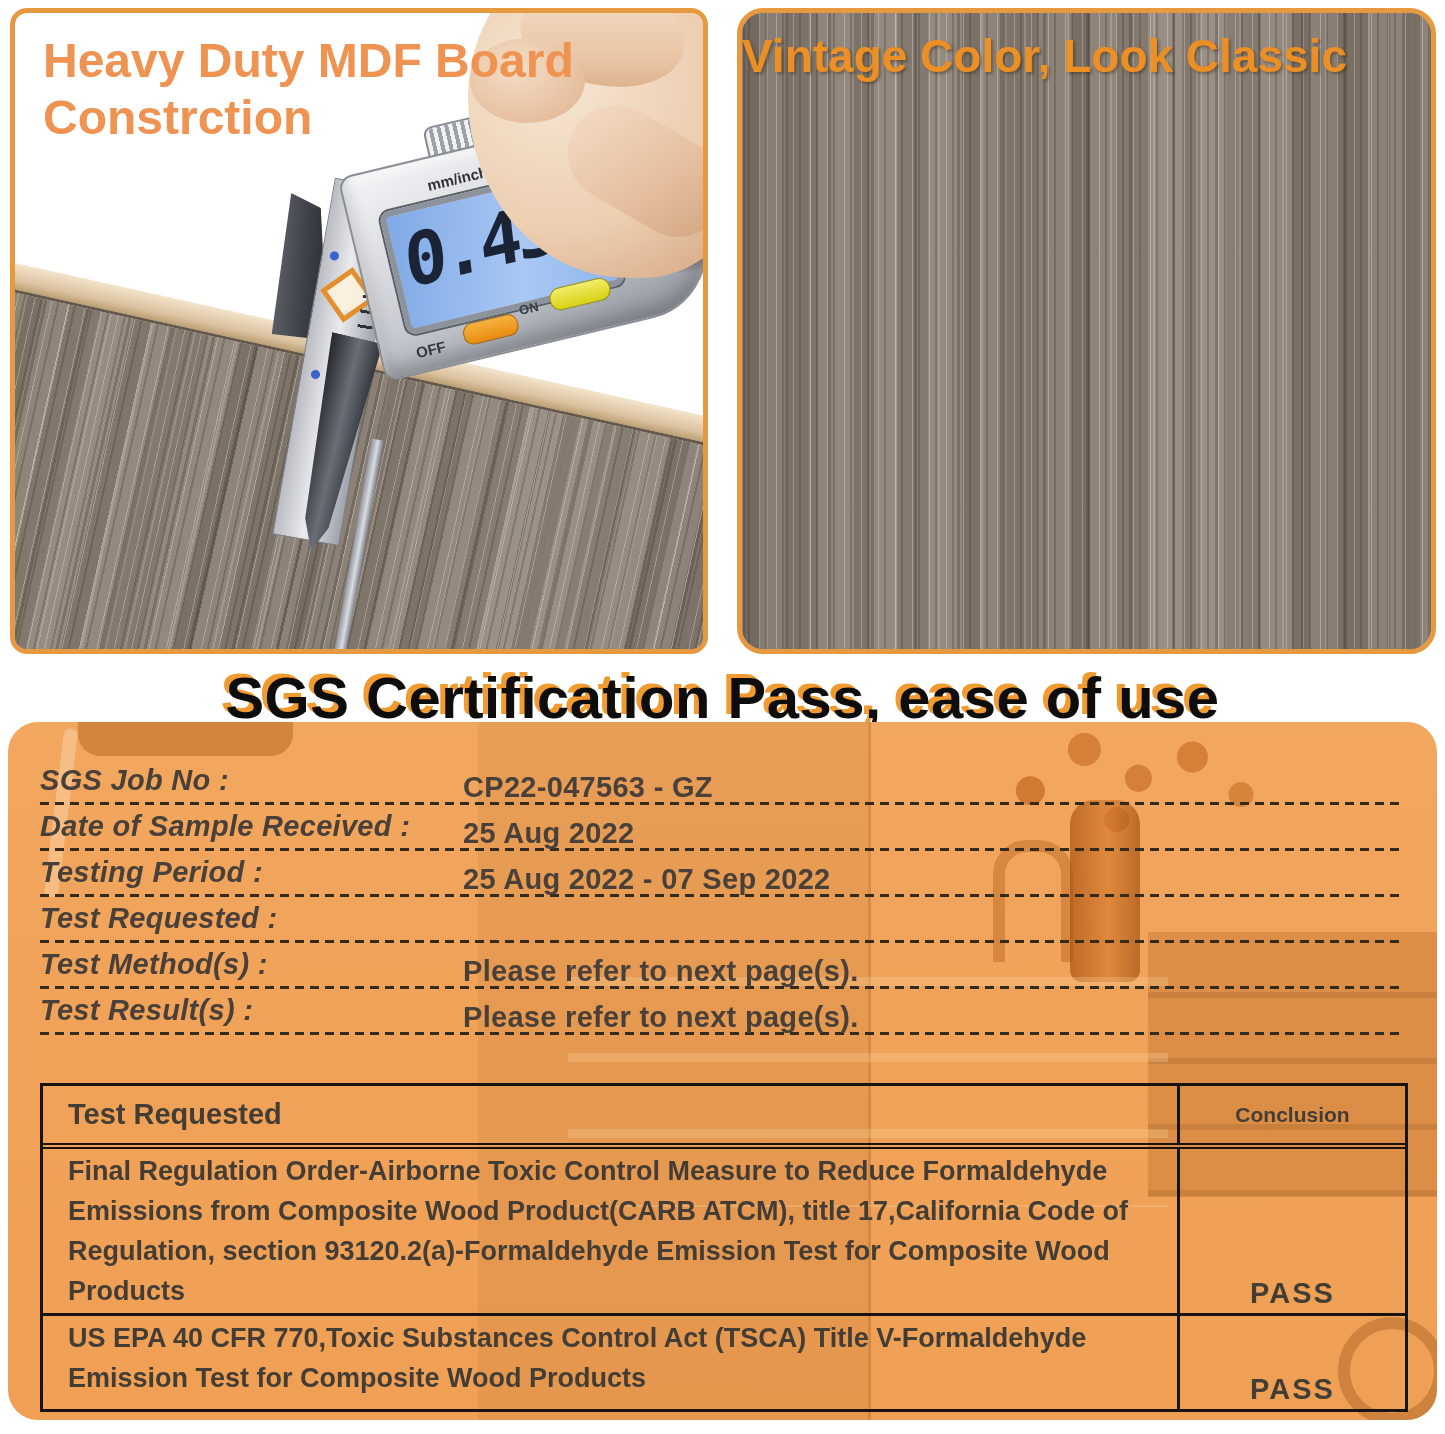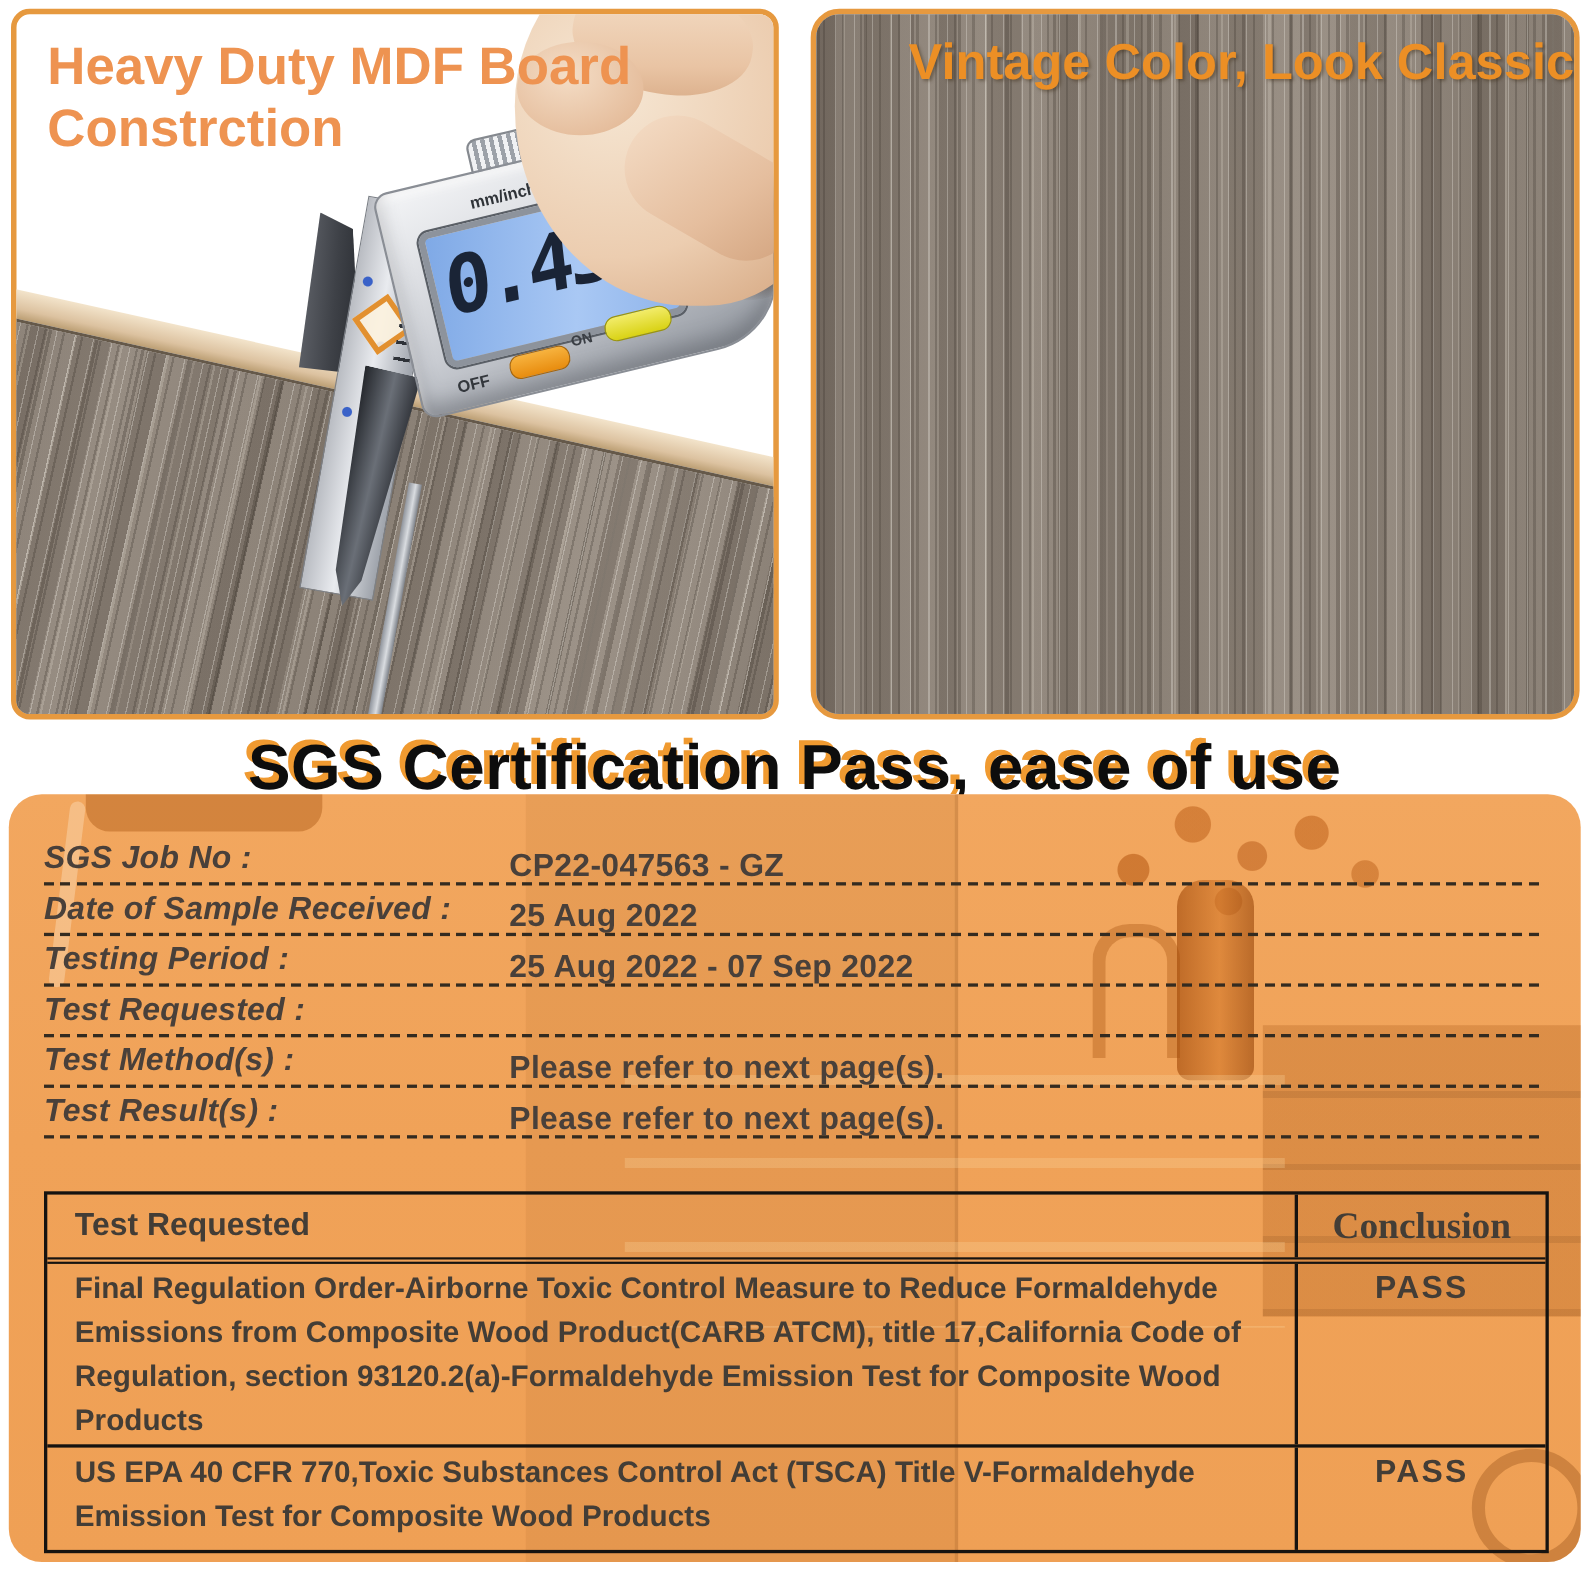--- a/index.html
+++ b/index.html
@@ -7,21 +7,21 @@
        font-family:"Liberation Sans",sans-serif;-webkit-font-smoothing:antialiased;}
 
   
   .panel{position:absolute;border:5px solid #E6993F;border-radius:26px;overflow:hidden;
          background:#fff;box-sizing:border-box;}
   #panel-mdf{left:10px;top:8px;width:698px;height:646px;border-radius:17px;}
   #panel-vintage{left:737px;top:8px;width:699px;height:646px;}
 
   .mdf-title{position:absolute;left:28px;top:20px;z-index:10;
              font-size:48px;font-weight:bold;color:#EE9351;line-height:1.18;}
-  .vintage-title{position:absolute;left:0;top:16px;width:100%;text-align:right;z-index:10;
+  .vintage-title{position:absolute;left:0;top:16px;width:100%;text-align:left;z-index:10;
              font-size:46px;font-weight:bold;color:#EC8F25;
              text-shadow:2px 2px 3px rgba(60,45,25,.45);}
 
   
   .woodgrain{
     background-color:#8C8279;
     background-image:
       repeating-linear-gradient(90deg, rgba(255,252,245,.28) 0 1px, transparent 1px 6px,
                                 rgba(52,45,38,.25) 6px 8px, transparent 8px 17px),
       repeating-linear-gradient(90deg, rgba(60,52,44,.30) 0 3px, transparent 3px 24px,
@@ -152,24 +152,24 @@
   .fields{position:absolute;left:32px;top:37px;width:1362px;z-index:2;}
   .frow{height:43px;display:flex;align-items:center;}
   .flabel{width:423px;font-size:29px;font-weight:bold;color:#49403A;letter-spacing:.3px;font-style:italic;}
   .fvalue{font-size:29px;font-weight:bold;color:#49403A;letter-spacing:.3px;margin-top:14px;}
   .dsep{height:3px;width:100%;
       background-image:repeating-linear-gradient(90deg,#342B20 0 9px,transparent 9px 15px);}
 
   
   .ctable{position:absolute;left:32px;top:361px;width:1368px;z-index:2;box-sizing:border-box;
       border:3px solid #161310;}
-  .crow{display:flex;}
+  .crow{display:flex;align-items:flex-end;}
   .chead{border-bottom:6px double #161310;}
   .chead .cell-test{line-height:57px;font-size:29px;}
-  .chead .cell-conc{line-height:57px;font-size:34px;font-family:Liberation Serif, serif;}
+  .chead .cell-conc{line-height:57px;font-size:21px;}
   .cell-test{width:1137px;box-sizing:border-box;padding-left:25px;padding-right:18px;
       border-right:3px solid #161310;font-weight:bold;color:#433D36;}
   .cell-conc{flex:1;text-align:center;font-weight:bold;color:#433D36;}
   .cbody .cell-test{font-size:27px;line-height:40px;padding-top:2px;padding-bottom:2px;}
   .cbody .cell-conc{font-size:29px;line-height:40px;padding-top:2px;letter-spacing:2px;}
   .r2{border-top:3px solid #161310;}
   .r2 .cell-test{padding-bottom:11px;}
 </style>
 </head>
 <body>

